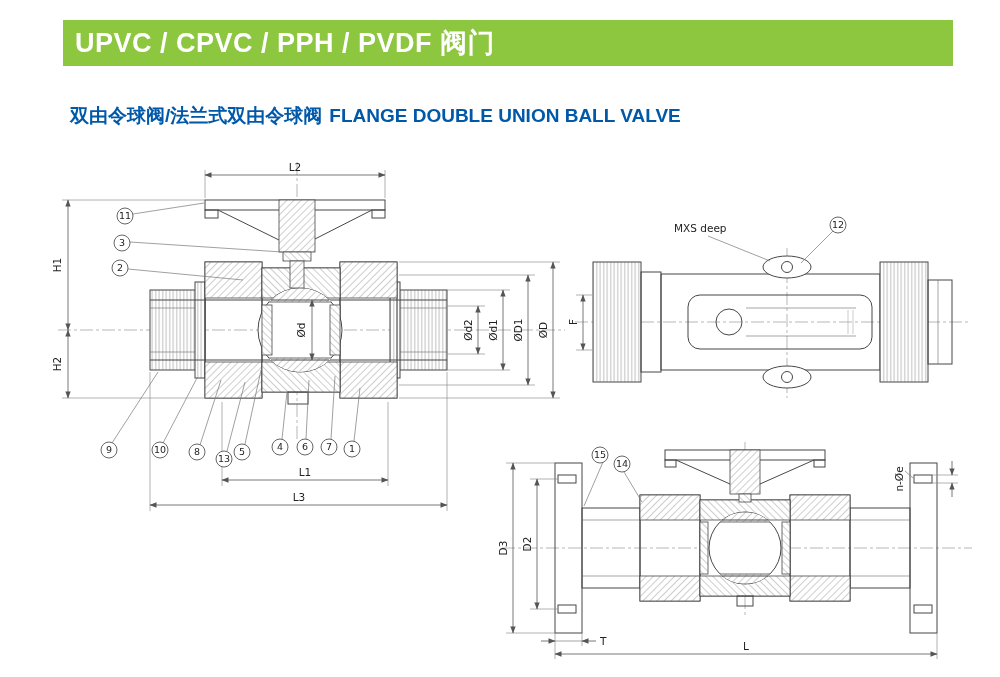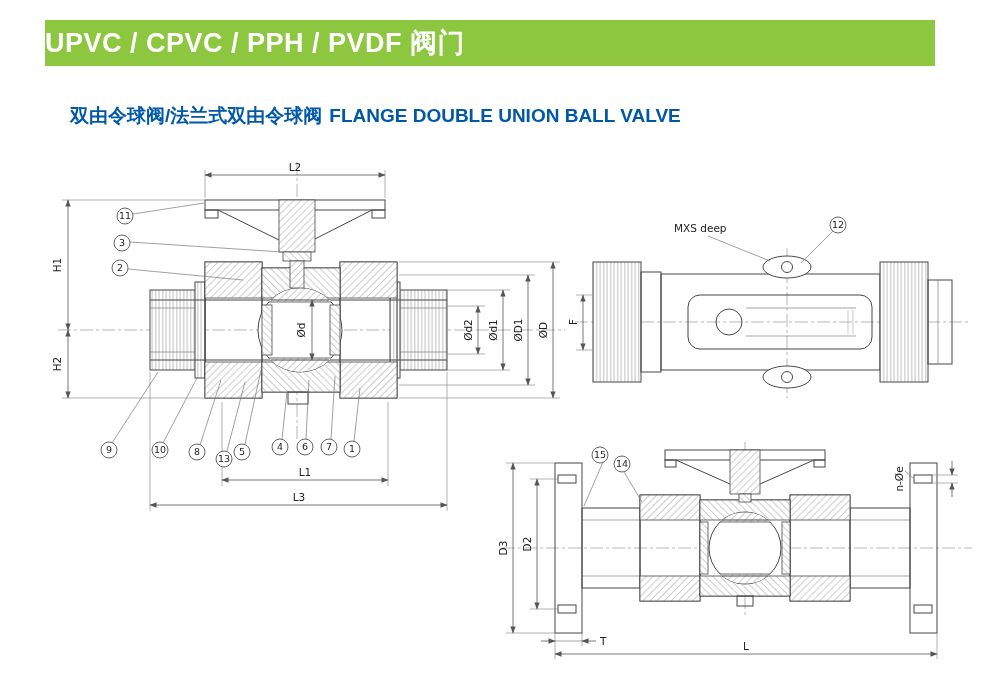--- a/index.html
+++ b/index.html
@@ -1,20 +1,20 @@
 <!DOCTYPE html>
 <html><head>
 <meta charset="utf-8">
 <style>
   * { margin:0; padding:0; box-sizing:border-box; }
   html,body { width:1000px; height:677px; }
   body { background:#fff; font-family:"Liberation Sans", sans-serif; position:relative; overflow:hidden; }
   .page { position:absolute; inset:0; background:#ffffff; }
-  .header-bar { position:absolute; left:45px; top:20px; width:890px; height:46px;
-    background:#8dc63f; display:flex; align-items:center; }
+  .header-bar { position:absolute; left:63px; top:20px; width:890px; height:46px;
+    background:#8dc63f; display:flex; align-items:center; padding-left:12px; }
   .header-bar h1 { color:#ffffff; font-size:27px; font-weight:bold; letter-spacing:.5px; }
   .subtitle { position:absolute; left:70px; top:103px; font-size:19px; font-weight:bold; color:#0058a9; }
   .subtitle .en { margin-left:7px;margin-top:28px; }
   svg.drawing { position:absolute; left:0; top:140px; }
 
   .ln   { fill:none; stroke:#474747; stroke-width:1; }
   .lnf  { fill:#ffffff; stroke:#474747; stroke-width:1; }
   .thin { fill:none; stroke:#6a6a6a; stroke-width:.6; }
   .hatch  { fill:url(#hatchP);  stroke:#474747; stroke-width:.8; }
   .hatch2 { fill:url(#hatchP2); stroke:#474747; stroke-width:.8; }

